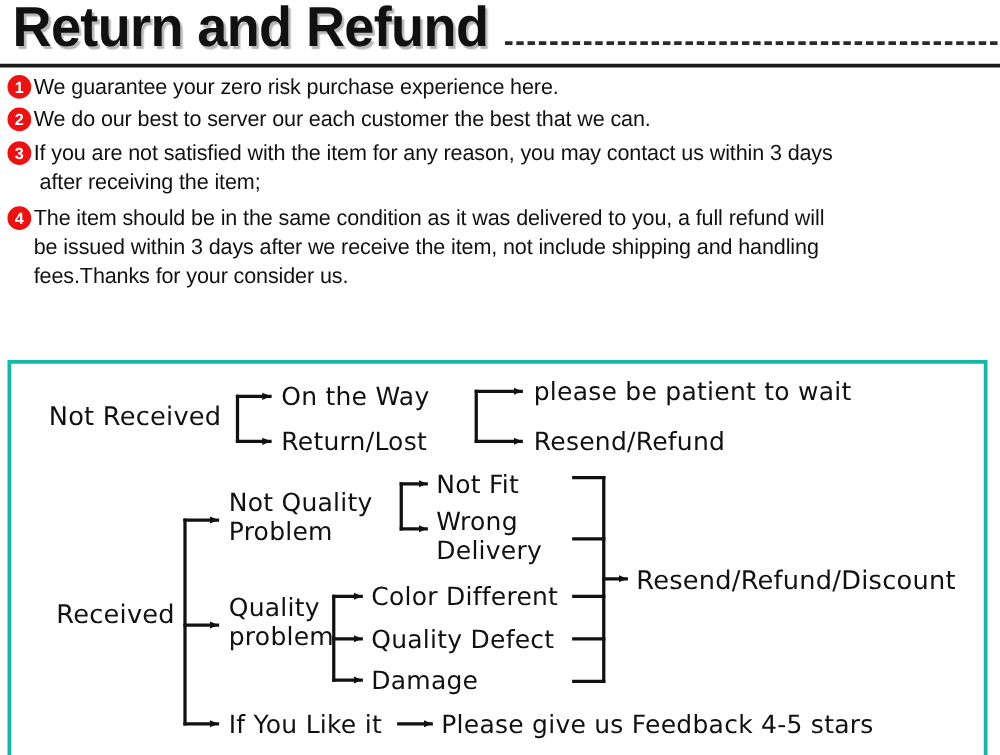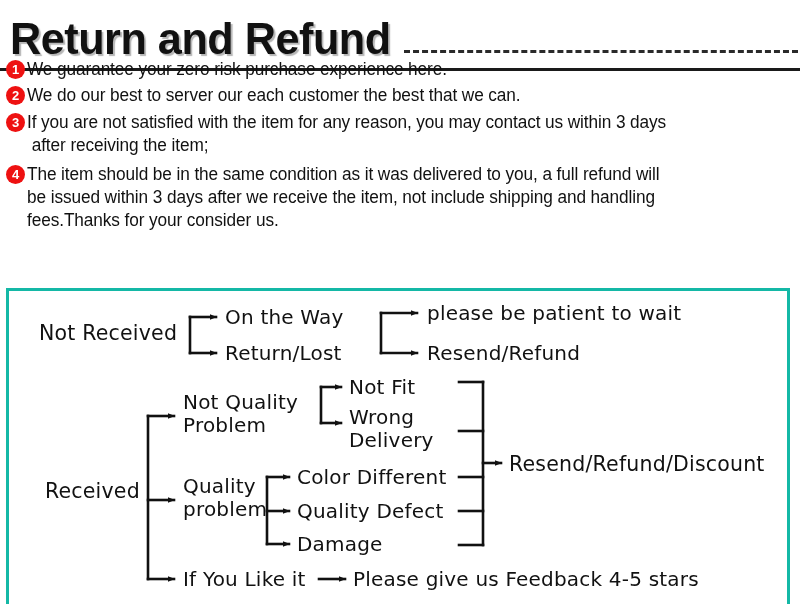--- a/index.html
+++ b/index.html
@@ -14,21 +14,20 @@
     overflow: hidden;
     font-family: "Liberation Sans", sans-serif;
     color: #000000;
     position: relative;
   }
 
   
   .header {
     position: relative;
     height: 56px;
-    margin-top: 17px;
   }
   .title {
     position: absolute;
     left: 10px;
     top: -4px;
     font-family: "Liberation Sans", sans-serif;
     font-size: 45px;
     font-weight: bold;
     letter-spacing: -0.5px;
     line-height: 52px;

